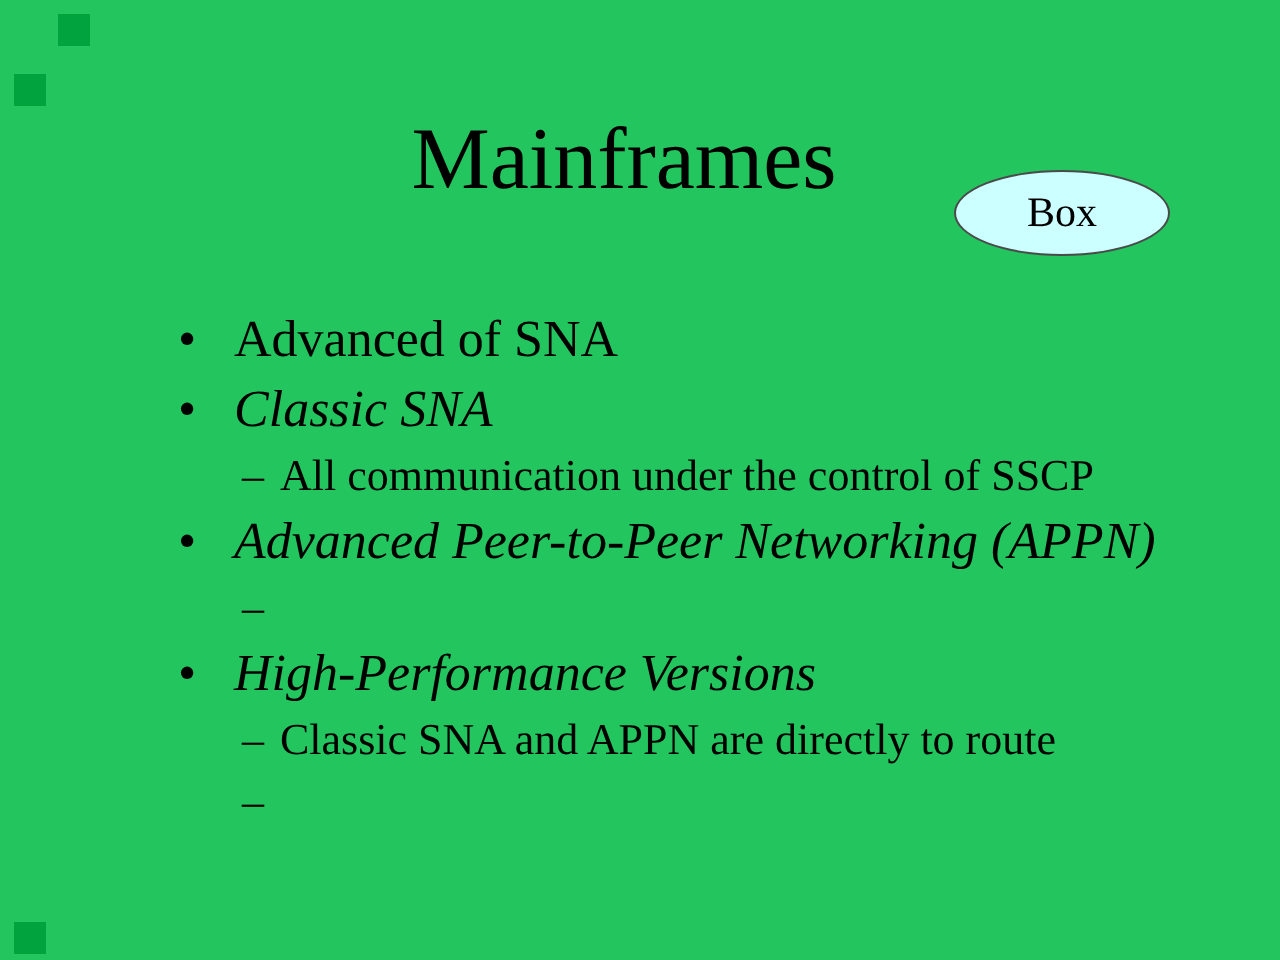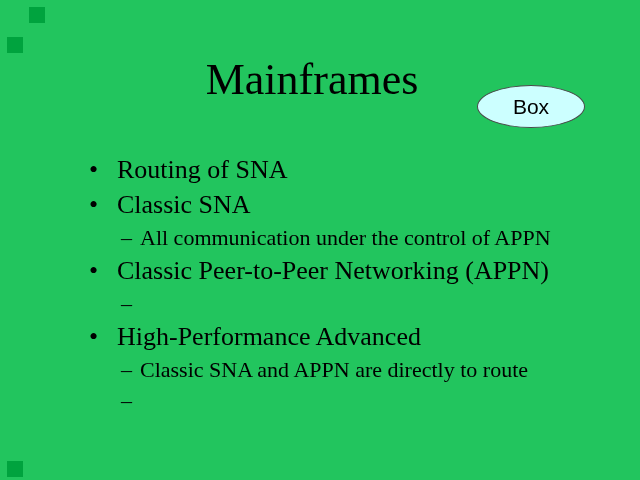--- a/index.html
+++ b/index.html
@@ -39,21 +39,21 @@
     height: 43px;
     background: #ccffff;
     border: 1px solid #4a4a4a;
     border-radius: 50%;
     display: flex;
     align-items: center;
     justify-content: center;
     box-sizing: border-box;
   }
   .callout .label {
-    font-family: Liberation Sans, sans-serif;
+    font-family: Liberation Serif, serif;
     font-size: 21px;
     line-height: 21px;
     color: #000;
   }
 
   
   .content {
     position: absolute;
     left: 88px;
     top: 152px;
@@ -68,21 +68,21 @@
     font-size: 26px;
     line-height: 35px;
     height: 35px;
   }
   .row.l2 {
     font-size: 22px;
     line-height: 31px;
     height: 31px;
     padding-left: 33px;
   }
-  .row.italic .txt { }
+  .row.italic .txt { font-style: italic; }
   .marker {
     flex: 0 0 auto;
     display: inline-block;
   }
   .row.l1 .marker {
     width: 29px;
     padding-left: 1px;
     box-sizing: border-box;
     font-size: 26px;
   }
@@ -115,45 +115,45 @@
   <div class="title">Mainframes</div>
 
   <div class="callout" style="background: rgb(204, 255, 255); border-color: rgb(74, 74, 74);">
     <span class="label">Box</span>
   </div>
 
   <div class="content">
 
     <div class="row l1">
       <span class="marker">•</span>
-      <span class="txt">Routing of SNA</span>
+      <span class="txt">Advanced of SNA</span>
     </div>
 
     <div class="row l1 italic">
       <span class="marker">•</span>
       <span class="txt">Classic SNA</span>
     </div>
 
     <div class="row l2">
       <span class="marker">–</span>
-      <span class="txt">All communication under the control of APPN</span>
+      <span class="txt">All communication under the control of SSCP</span>
     </div>
 
     <div class="row l1 italic">
       <span class="marker">•</span>
-      <span class="txt">Classic Peer-to-Peer Networking (APPN)</span>
+      <span class="txt">Advanced Peer-to-Peer Networking (APPN)</span>
     </div>
 
     <div class="row l2">
       <span class="marker">–</span>
     </div>
 
     <div class="row l1 italic">
       <span class="marker">•</span>
-      <span class="txt">High-Performance Advanced</span>
+      <span class="txt">High-Performance Versions</span>
     </div>
 
     <div class="row l2">
       <span class="marker">–</span>
       <span class="txt">Classic SNA and APPN are directly to route</span>
     </div>
 
     <div class="row l2">
       <span class="marker">–</span>
     </div>

